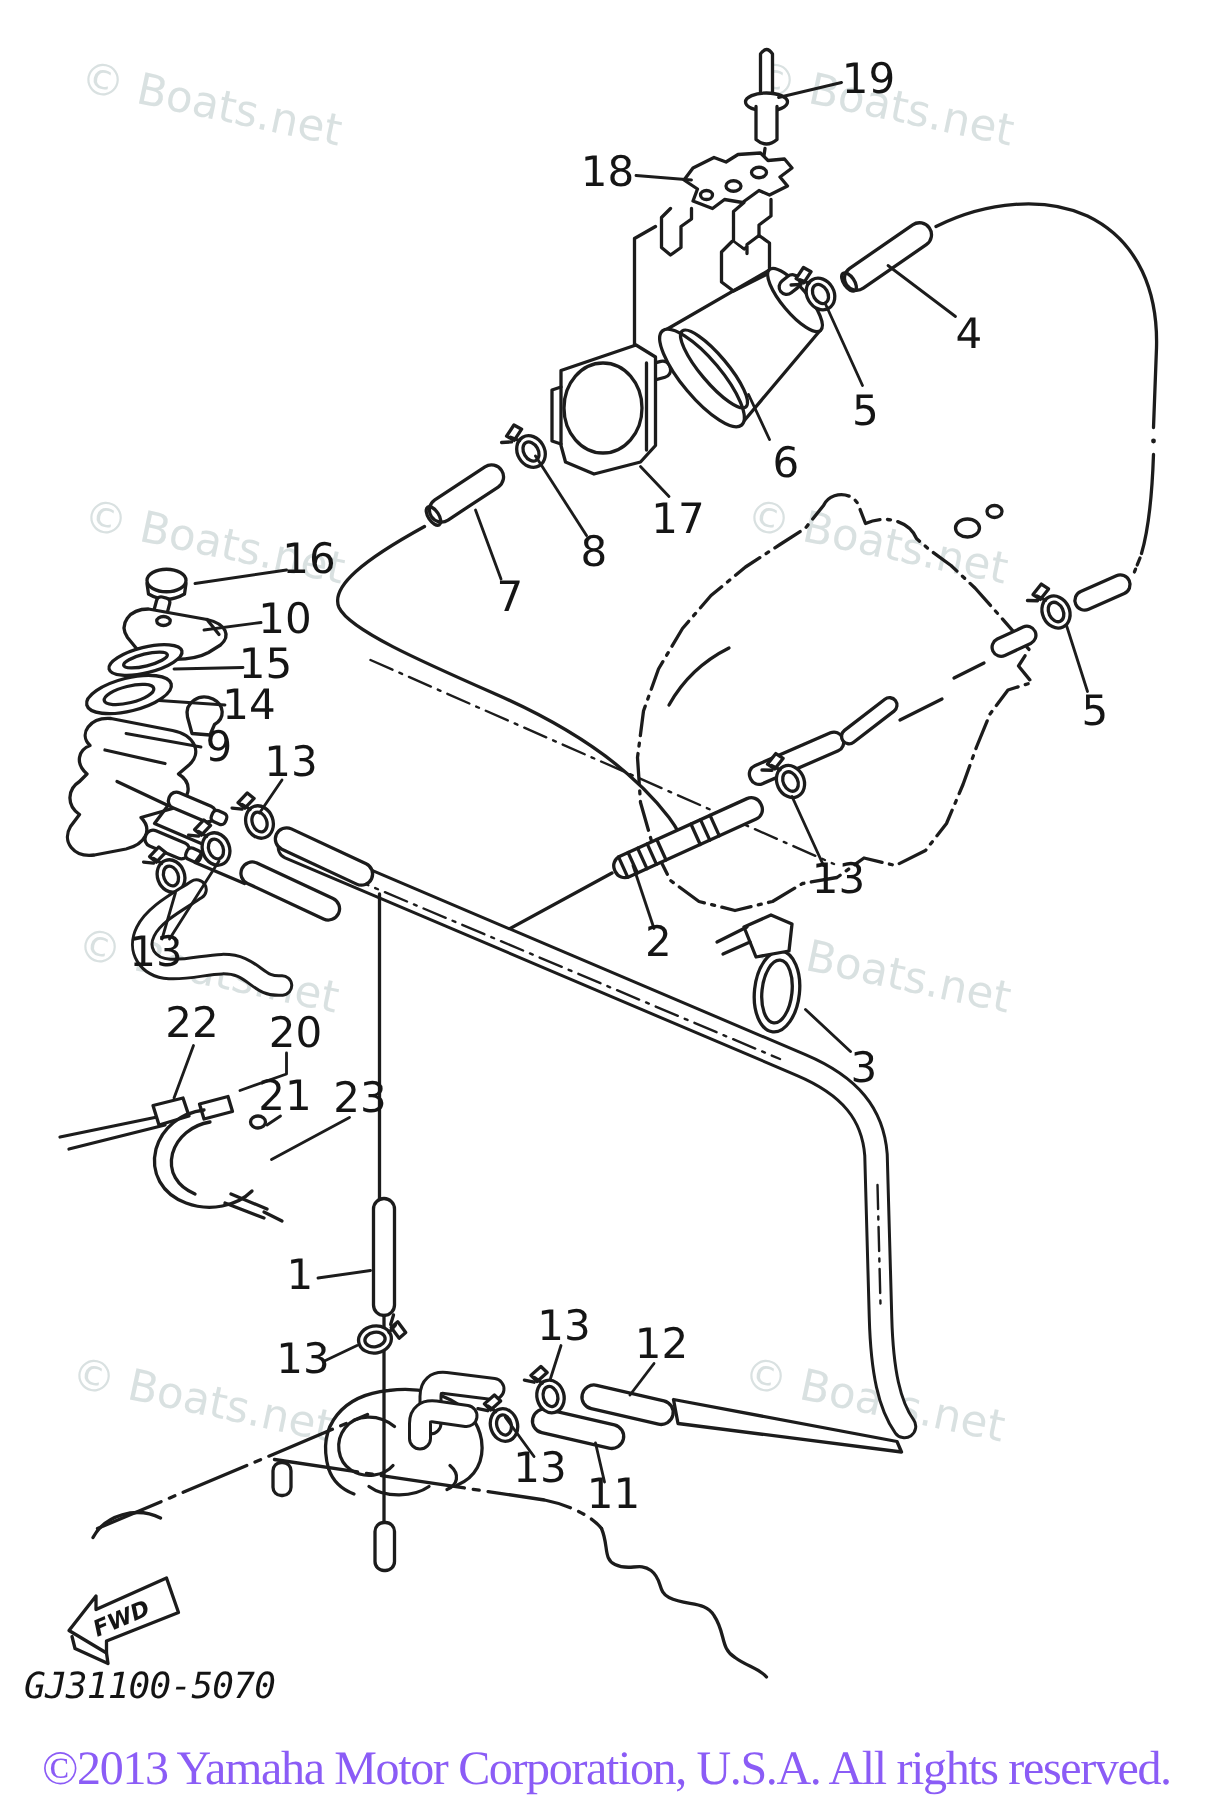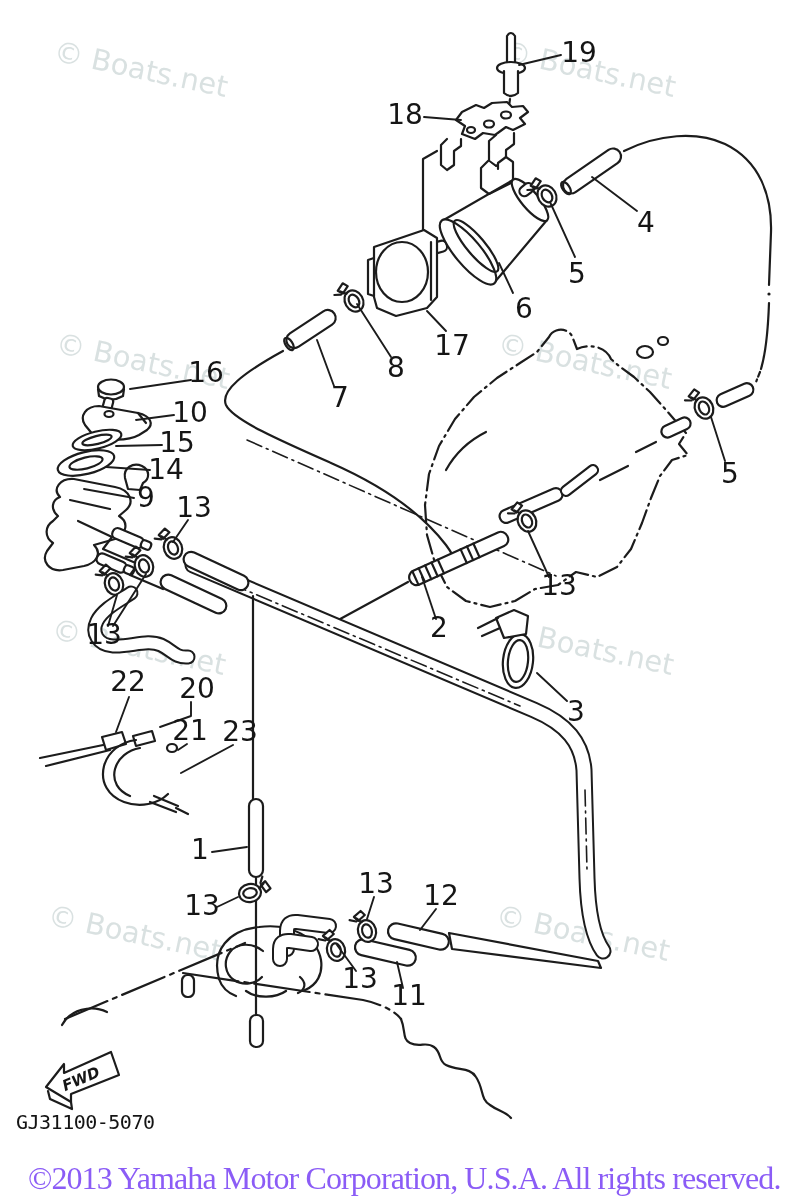--- a/index.html
+++ b/index.html
@@ -3,21 +3,21 @@
 <meta charset="utf-8">
 <style>
   html,body{margin:0;padding:0;background:#e8e8e8;}
   .stage{position:relative;width:810px;height:1200px;background:#ffffff;margin:0 auto;
          font-family:"Liberation Sans",sans-serif;overflow:hidden;}
   .wm{position:absolute;font-family:"DejaVu Sans",sans-serif;font-size:29px;
       color:#c3cfcf;opacity:.62;transform:rotate(12deg);transform-origin:left top;
       white-space:nowrap;user-select:none;}
   .art{position:absolute;left:0;top:0;}
   .code{position:absolute;left:16px;top:1110px;font-family:"DejaVu Sans Mono",monospace;
-        font-size:20px;letter-spacing:-0.5px;color:#141414;}
+        font-size:24px;letter-spacing:-0.5px;color:#141414;font-style:italic;}
   .footer{position:absolute;left:28px;top:1160px;font-size:32px;letter-spacing:-0.9px;
           color:#8b5cf6;font-family:Liberation Serif, serif;}
   svg text.lbl{font-family:"DejaVu Sans",sans-serif;font-size:28px;fill:#151515;stroke:none;}
   svg text.fwd{font-family:"DejaVu Sans",sans-serif;font-size:15px;font-weight:bold;
                font-style:italic;fill:#151515;stroke:none;}
 </style>
 </head>
 <body>
 
 <div class="stage">

